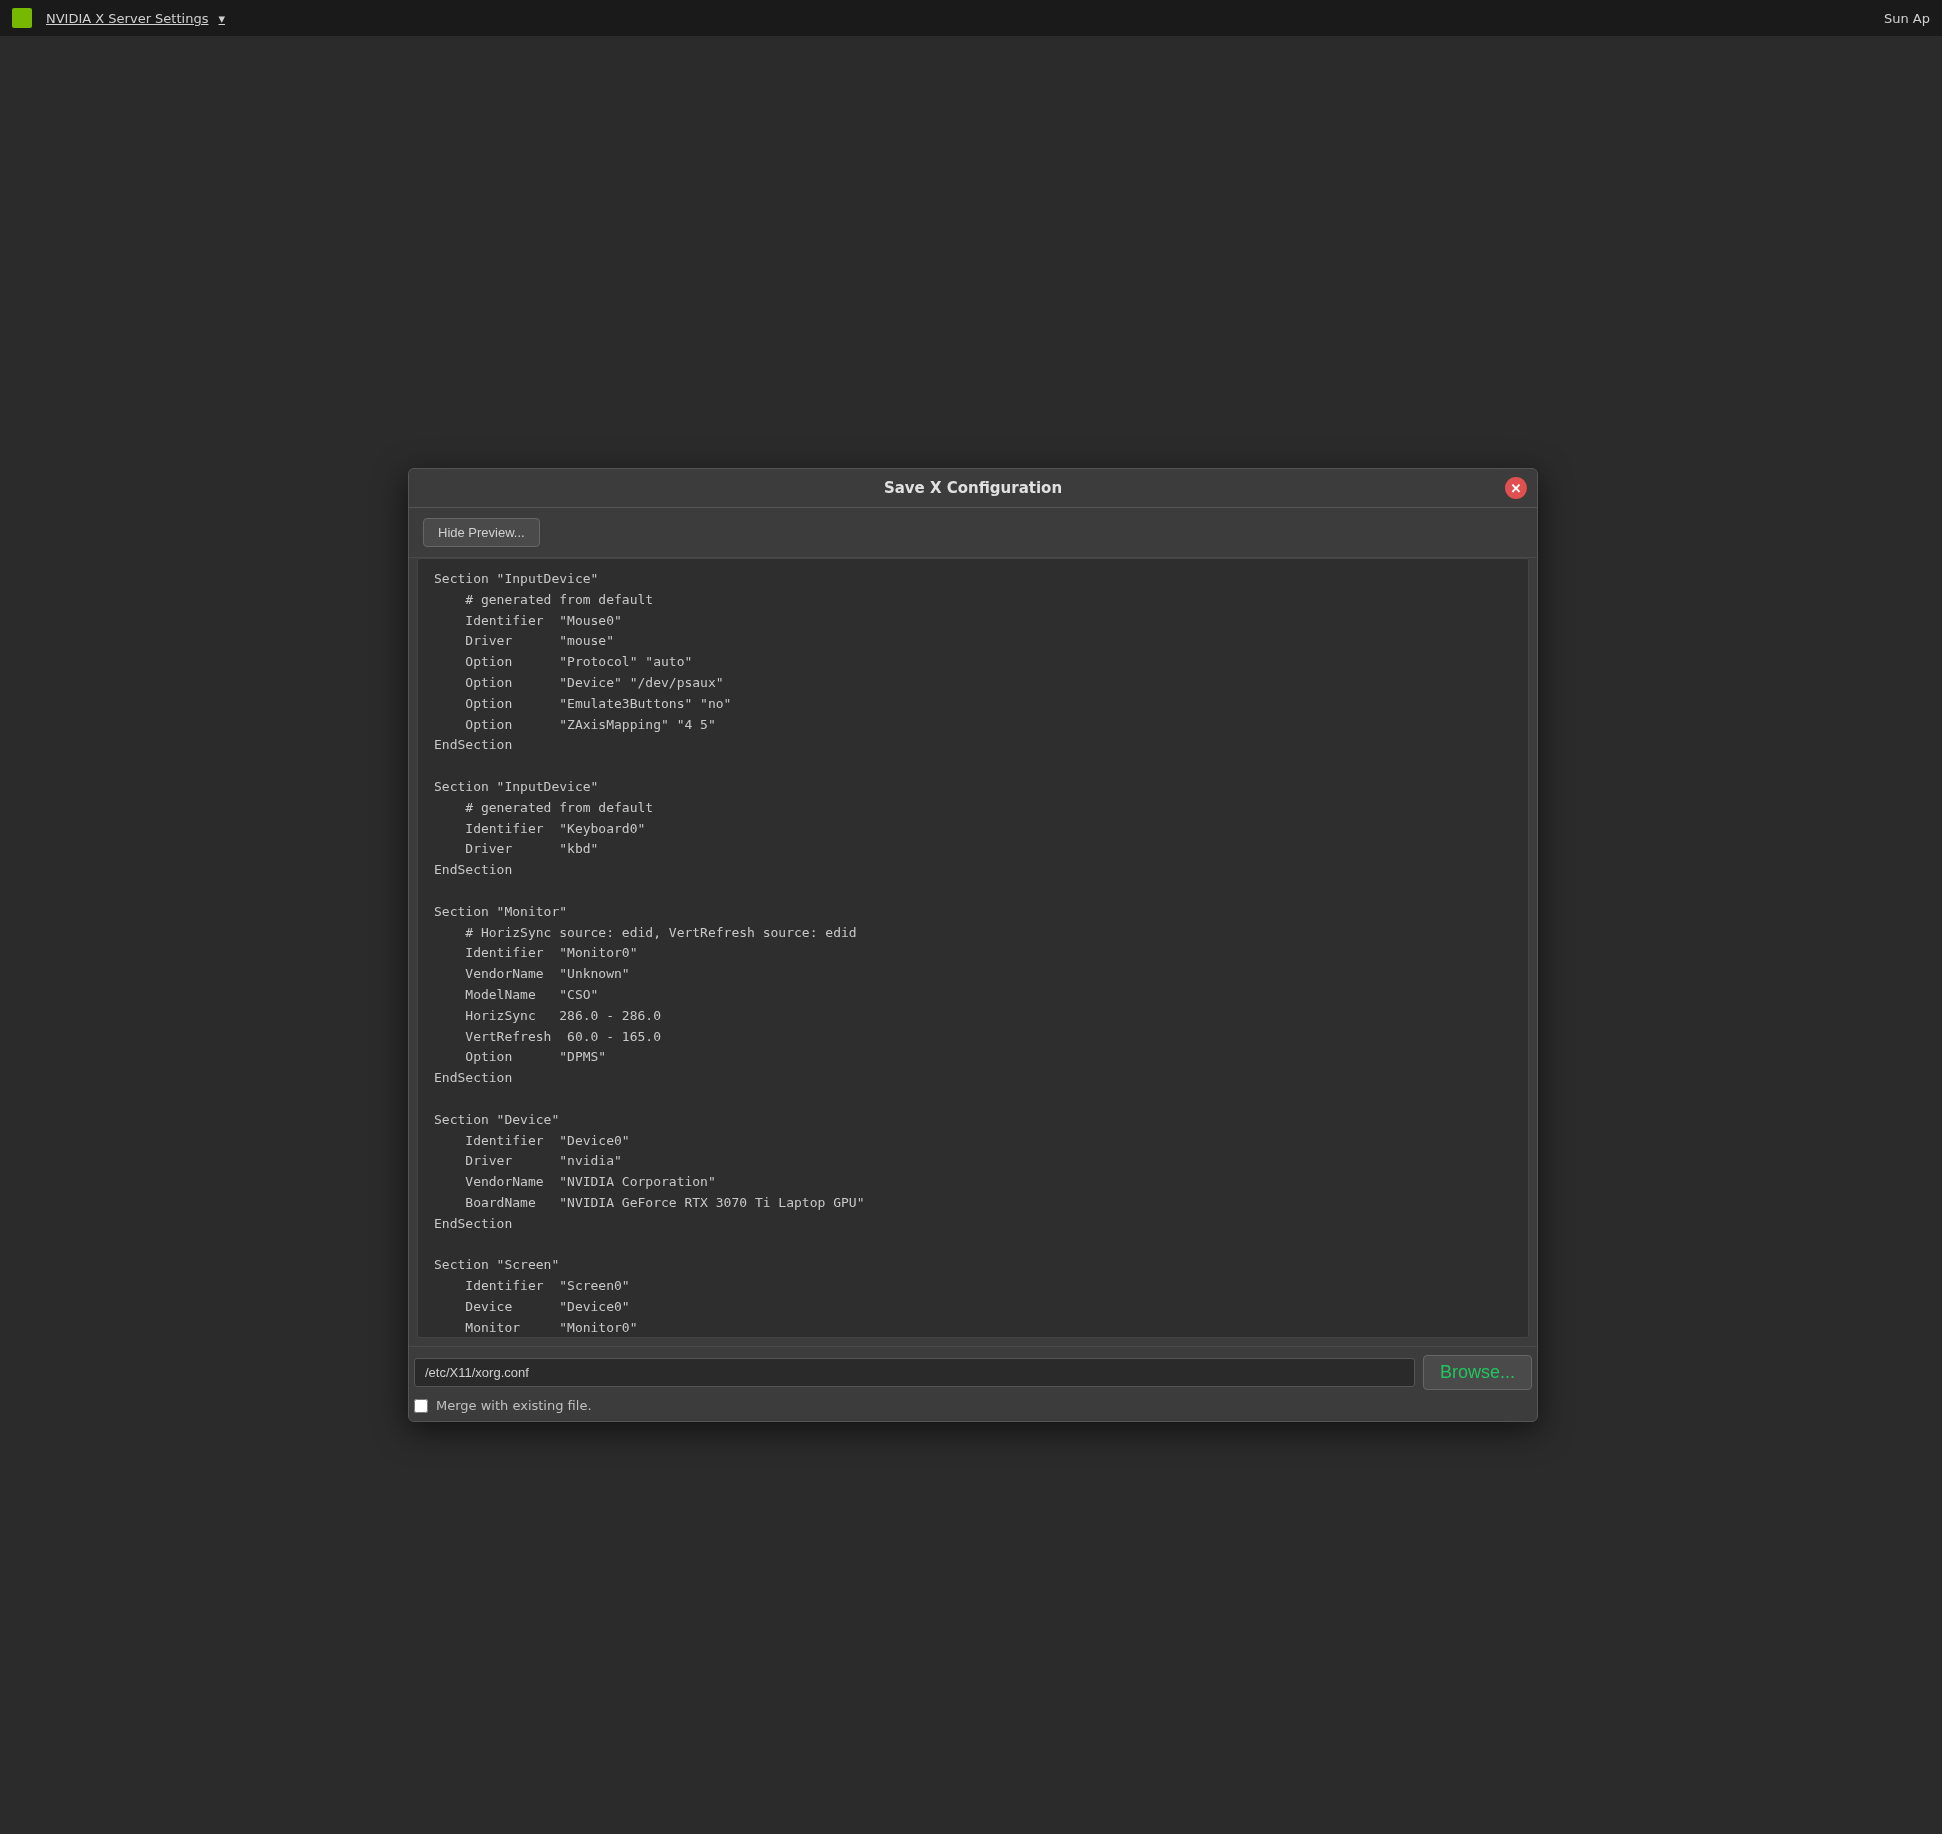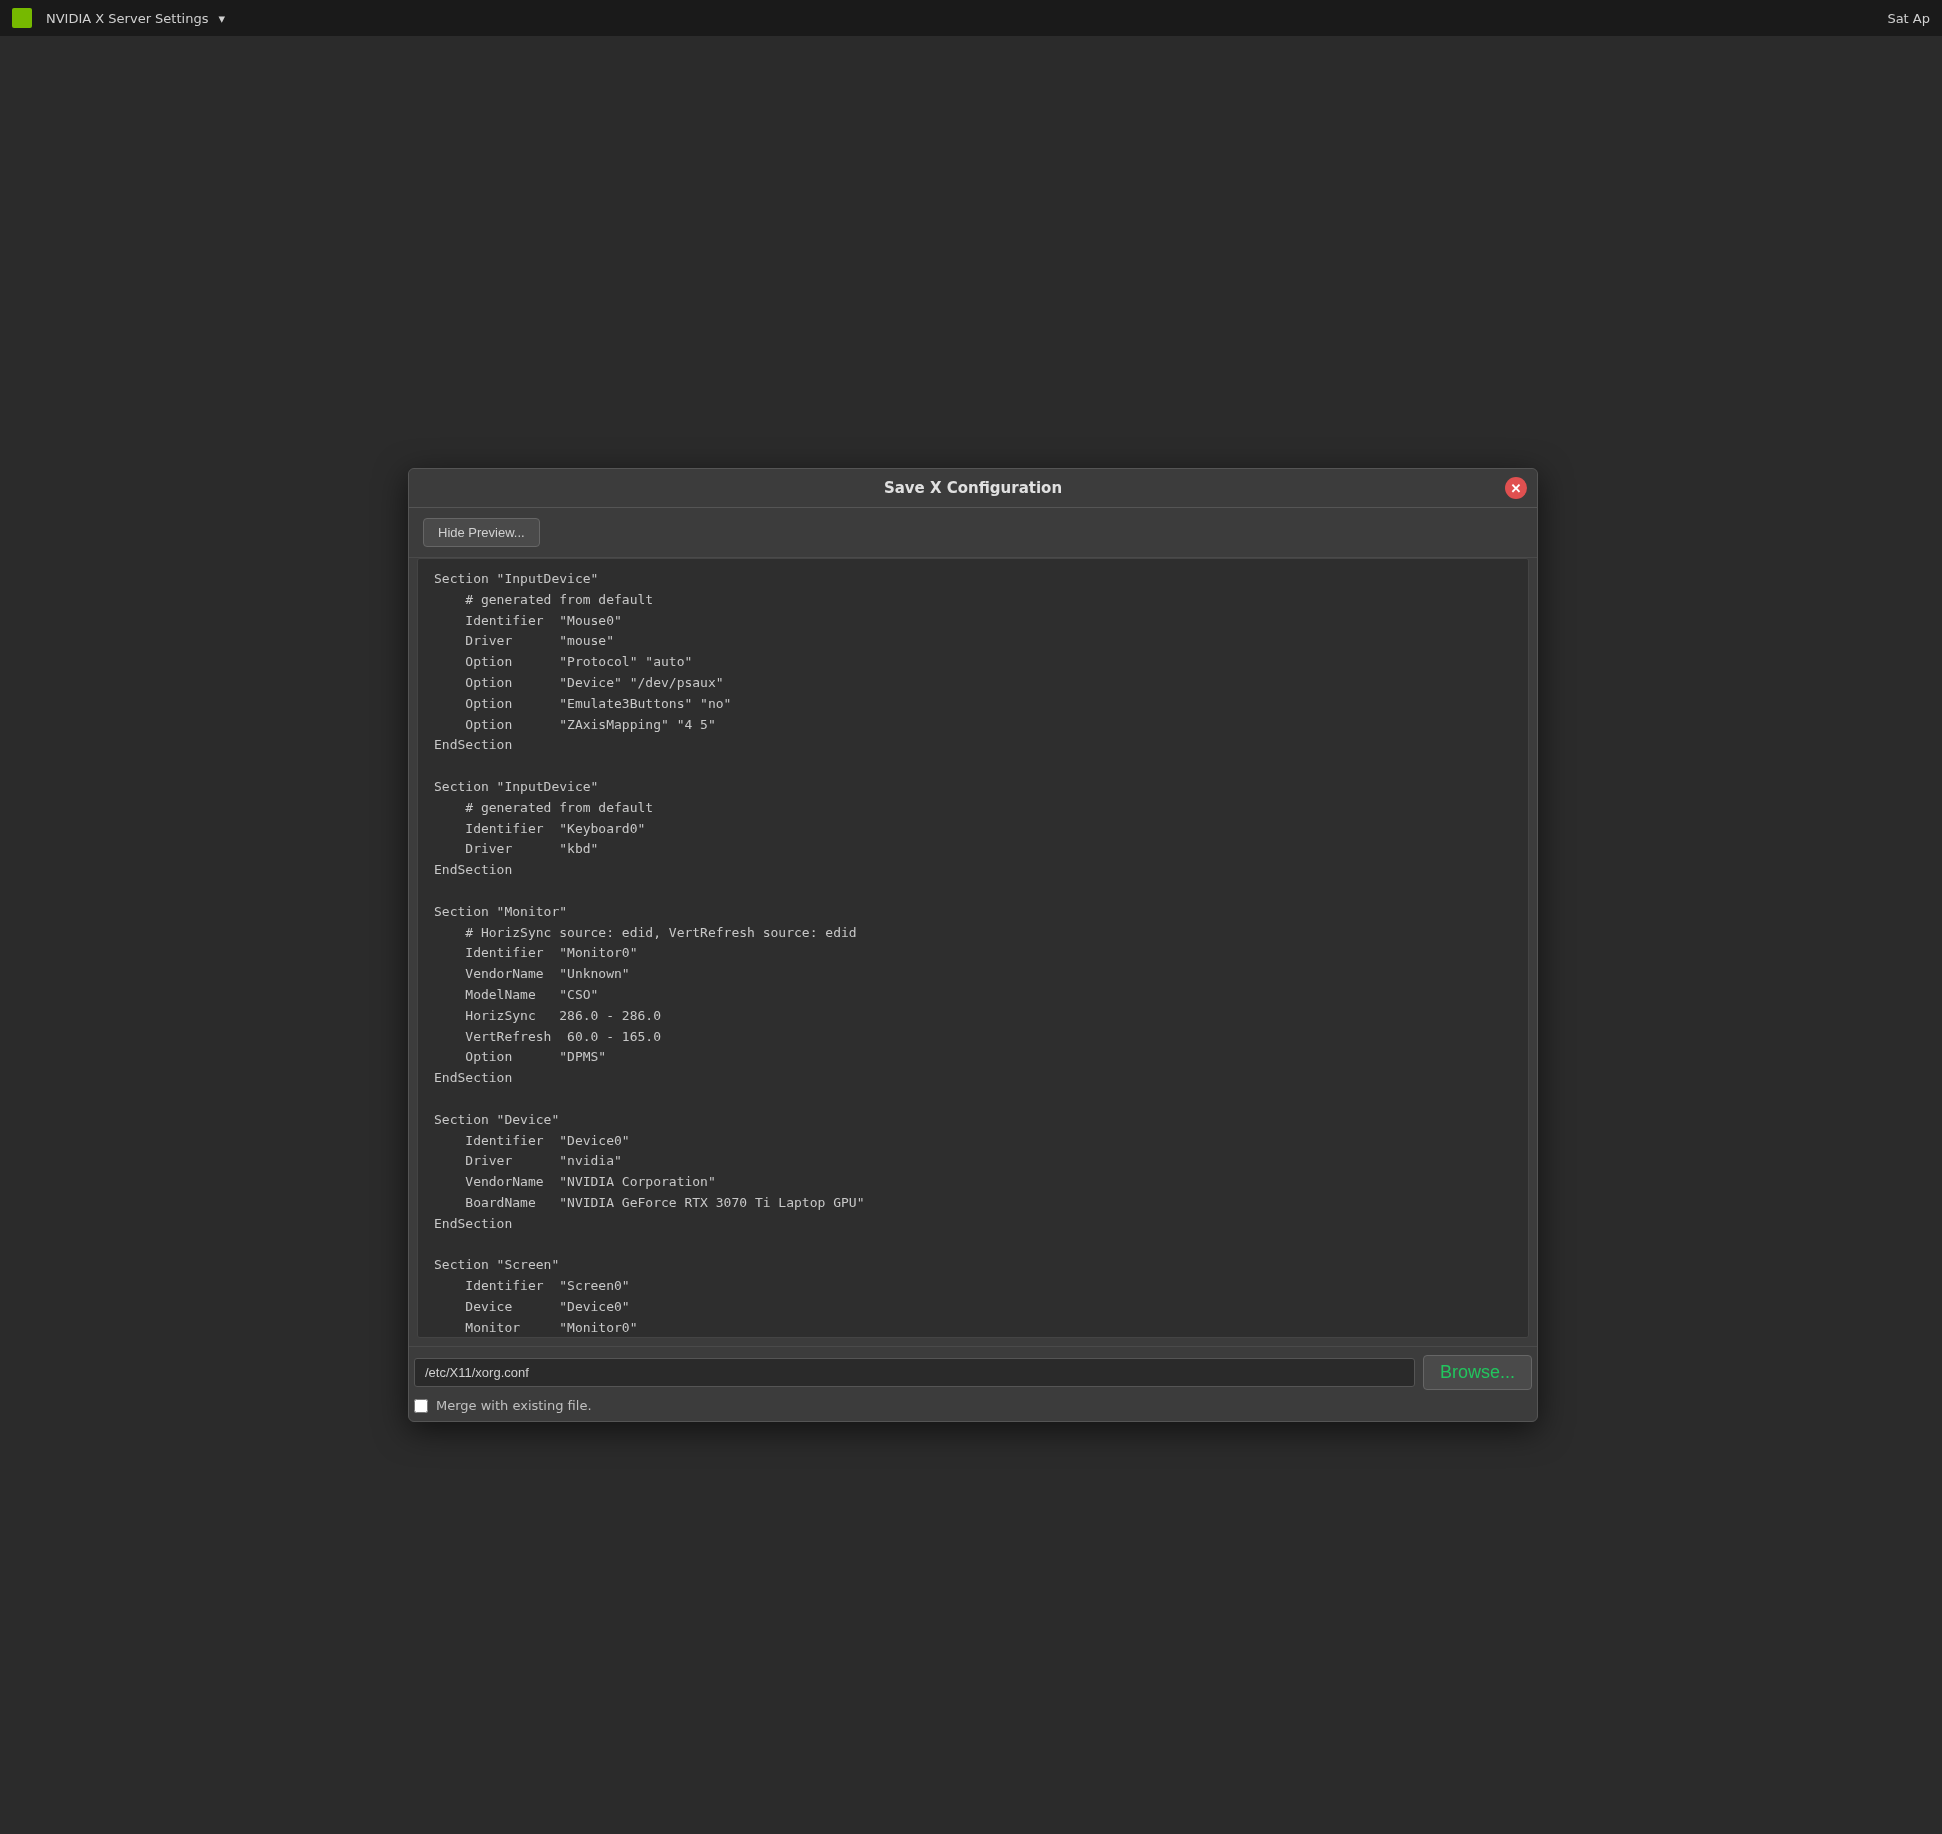--- a/index.html
+++ b/index.html
@@ -26,20 +26,21 @@
       justify-content: space-between;
       padding: 0 12px;
       color: #d0d0d0;
       font-size: 13px;
     }
 
     .taskbar-left {
       display: flex;
       align-items: center;
       gap: 10px;
+      text-decoration: underline;
     }
 
     .taskbar-right {
       font-size: 13px;
     }
 
     .nvidia-icon {
       width: 20px;
       height: 20px;
       background: #76b900;
@@ -227,21 +228,21 @@
   </style>
 </head>
 <body>
 
 <div class="taskbar">
   <div class="taskbar-left">
     <span class="nvidia-icon"></span>
     <span>NVIDIA X Server Settings</span>
     <span style="cursor:pointer;">▾</span>
   </div>
-  <div class="taskbar-right">Sat Ap</div>
+  <div class="taskbar-right">Sun Ap</div>
 </div>
 
 <div class="desktop">
   <div class="dialog-overlay">
     <div class="dialog">
 
       <div class="dialog-titlebar">
         <span class="dialog-title">Save X Configuration</span>
         <button class="dialog-close">✕</button>
       </div>

